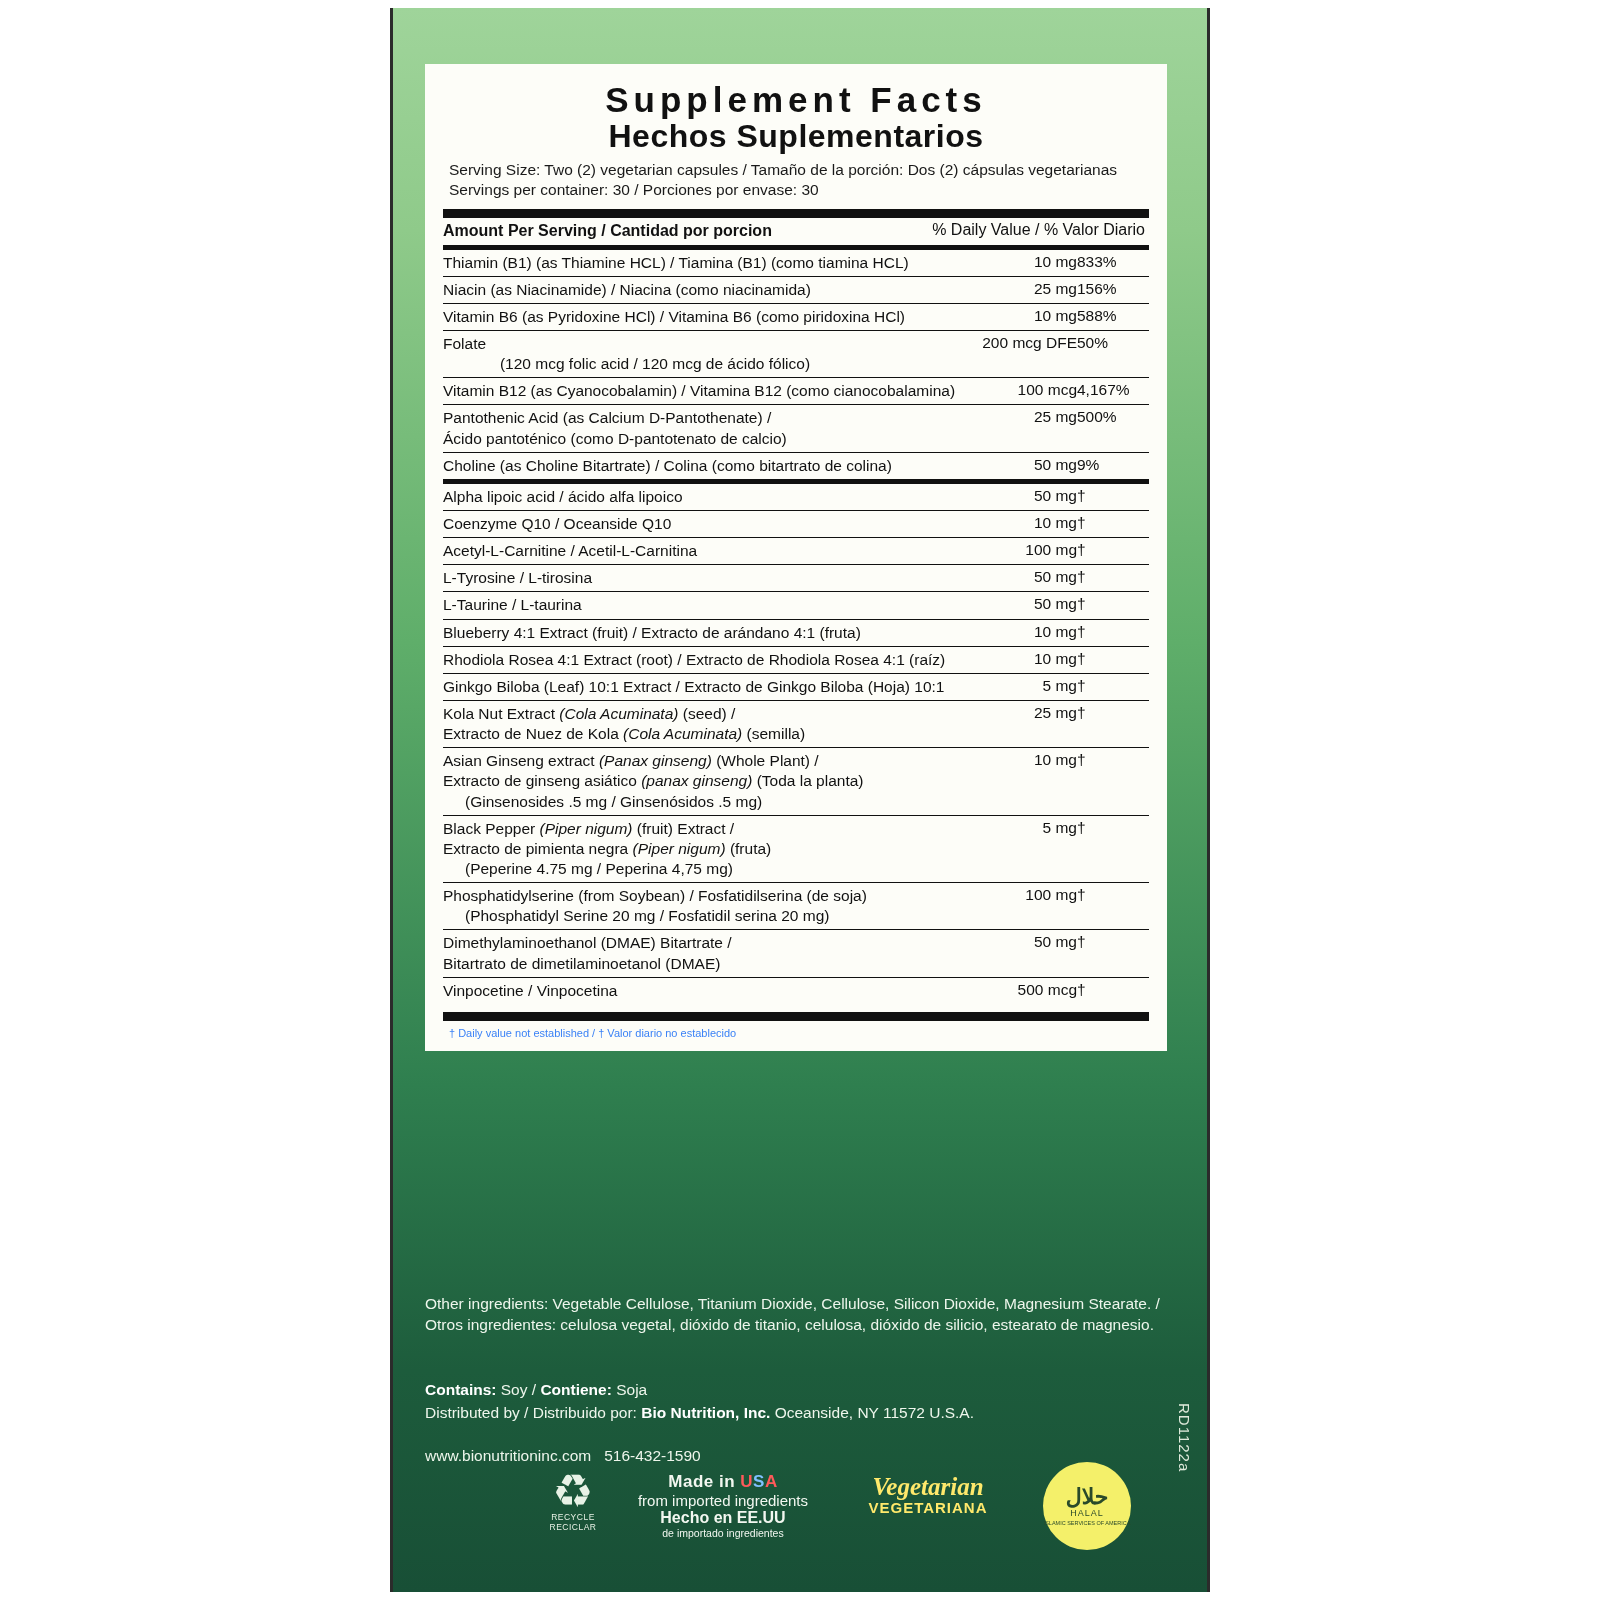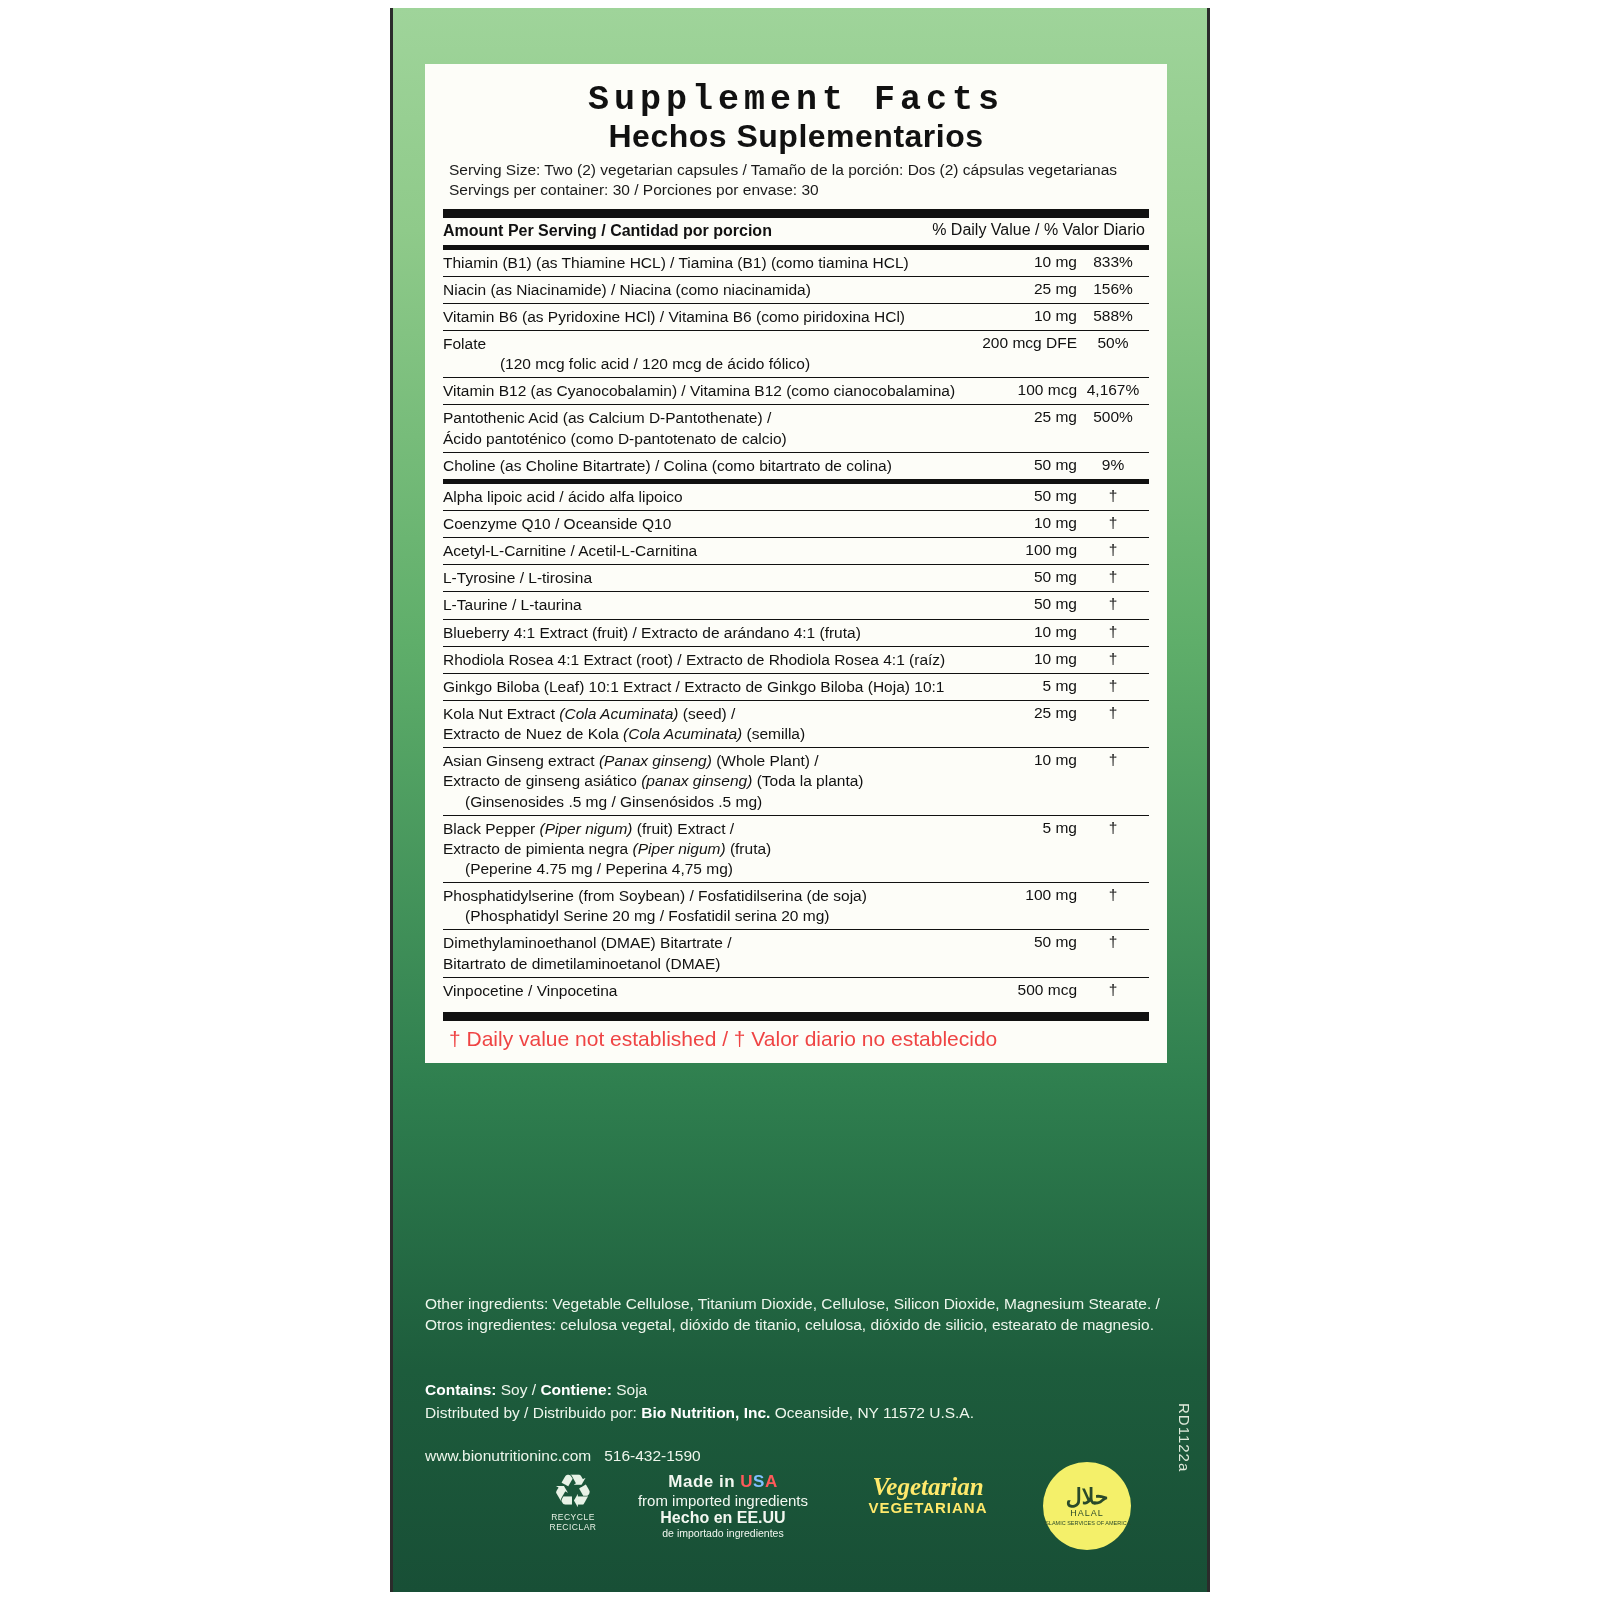--- a/index.html
+++ b/index.html
@@ -18,50 +18,50 @@
   }
   .panel{
     position:absolute;left:32px;top:56px;width:742px;
     background:#fdfdf8;
     padding:14px 18px 10px 18px;
     box-sizing:border-box;
   }
   .sf-title{
     text-align:center;
     font-size:35px;font-weight:bold;letter-spacing:5px;color:#111;
-    line-height:1.05;margin:4px 0 0 0;font-family:Liberation Mono, monospace;
+    line-height:1.05;margin:4px 0 0 0;
   }
   .sf-title2{
     text-align:center;
     font-size:32px;font-weight:bold;letter-spacing:0.5px;color:#111;
     line-height:1.1;margin:0 0 6px 0;
   }
   .serving{
     font-size:15.5px;color:#1a1a1a;line-height:1.32;margin-left:6px;
   }
   .rule-thick{border-top:9px solid #111;margin-top:8px;}
   .rule-med{border-top:5px solid #111;}
   table.facts{
     width:100%;border-collapse:collapse;font-size:15.5px;color:#111;
   }
   table.facts td{
     padding:3px 0 3px 0;vertical-align:top;
   }
   td.nm{padding-left:6px;line-height:1.3;}
   td.amt{text-align:right;white-space:nowrap;width:120px;padding-right:10px;}
-  td.dv{text-align:center;white-space:nowrap;width:72px;padding-right:4px;}
+  td.dv{text-align:left;white-space:nowrap;width:72px;padding-right:4px;}
   tr.sep td{border-top:1px solid #111;}
   .hdrrow td{font-size:16px;padding:5px 0 5px 0;}
   .hdrrow td.nm{font-weight:bold;}
   .hdrrow td.dvhdr{text-align:right;white-space:nowrap;padding-right:4px;}
   .ital{font-style:italic;}
   .indent{padding-left:22px;display:block;}
   .center-sub{display:block;text-align:center;padding-right:90px;}
   .dagger-note{
-    font-size:21px;color:#ef4444;padding:6px 0 2px 6px;
+    font-size:11px;color:#3b82f6;padding:6px 0 2px 6px;
   }
   .other{
     position:absolute;left:32px;width:760px;
     color:#eef6ec;font-size:15.5px;line-height:1.33;
   }
   .other b{color:#ffffff;}
   .code{
     position:absolute;right:14px;bottom:120px;
     color:#dfeadb;font-size:15px;letter-spacing:1px;
     writing-mode:vertical-rl;text-orientation:mixed;

